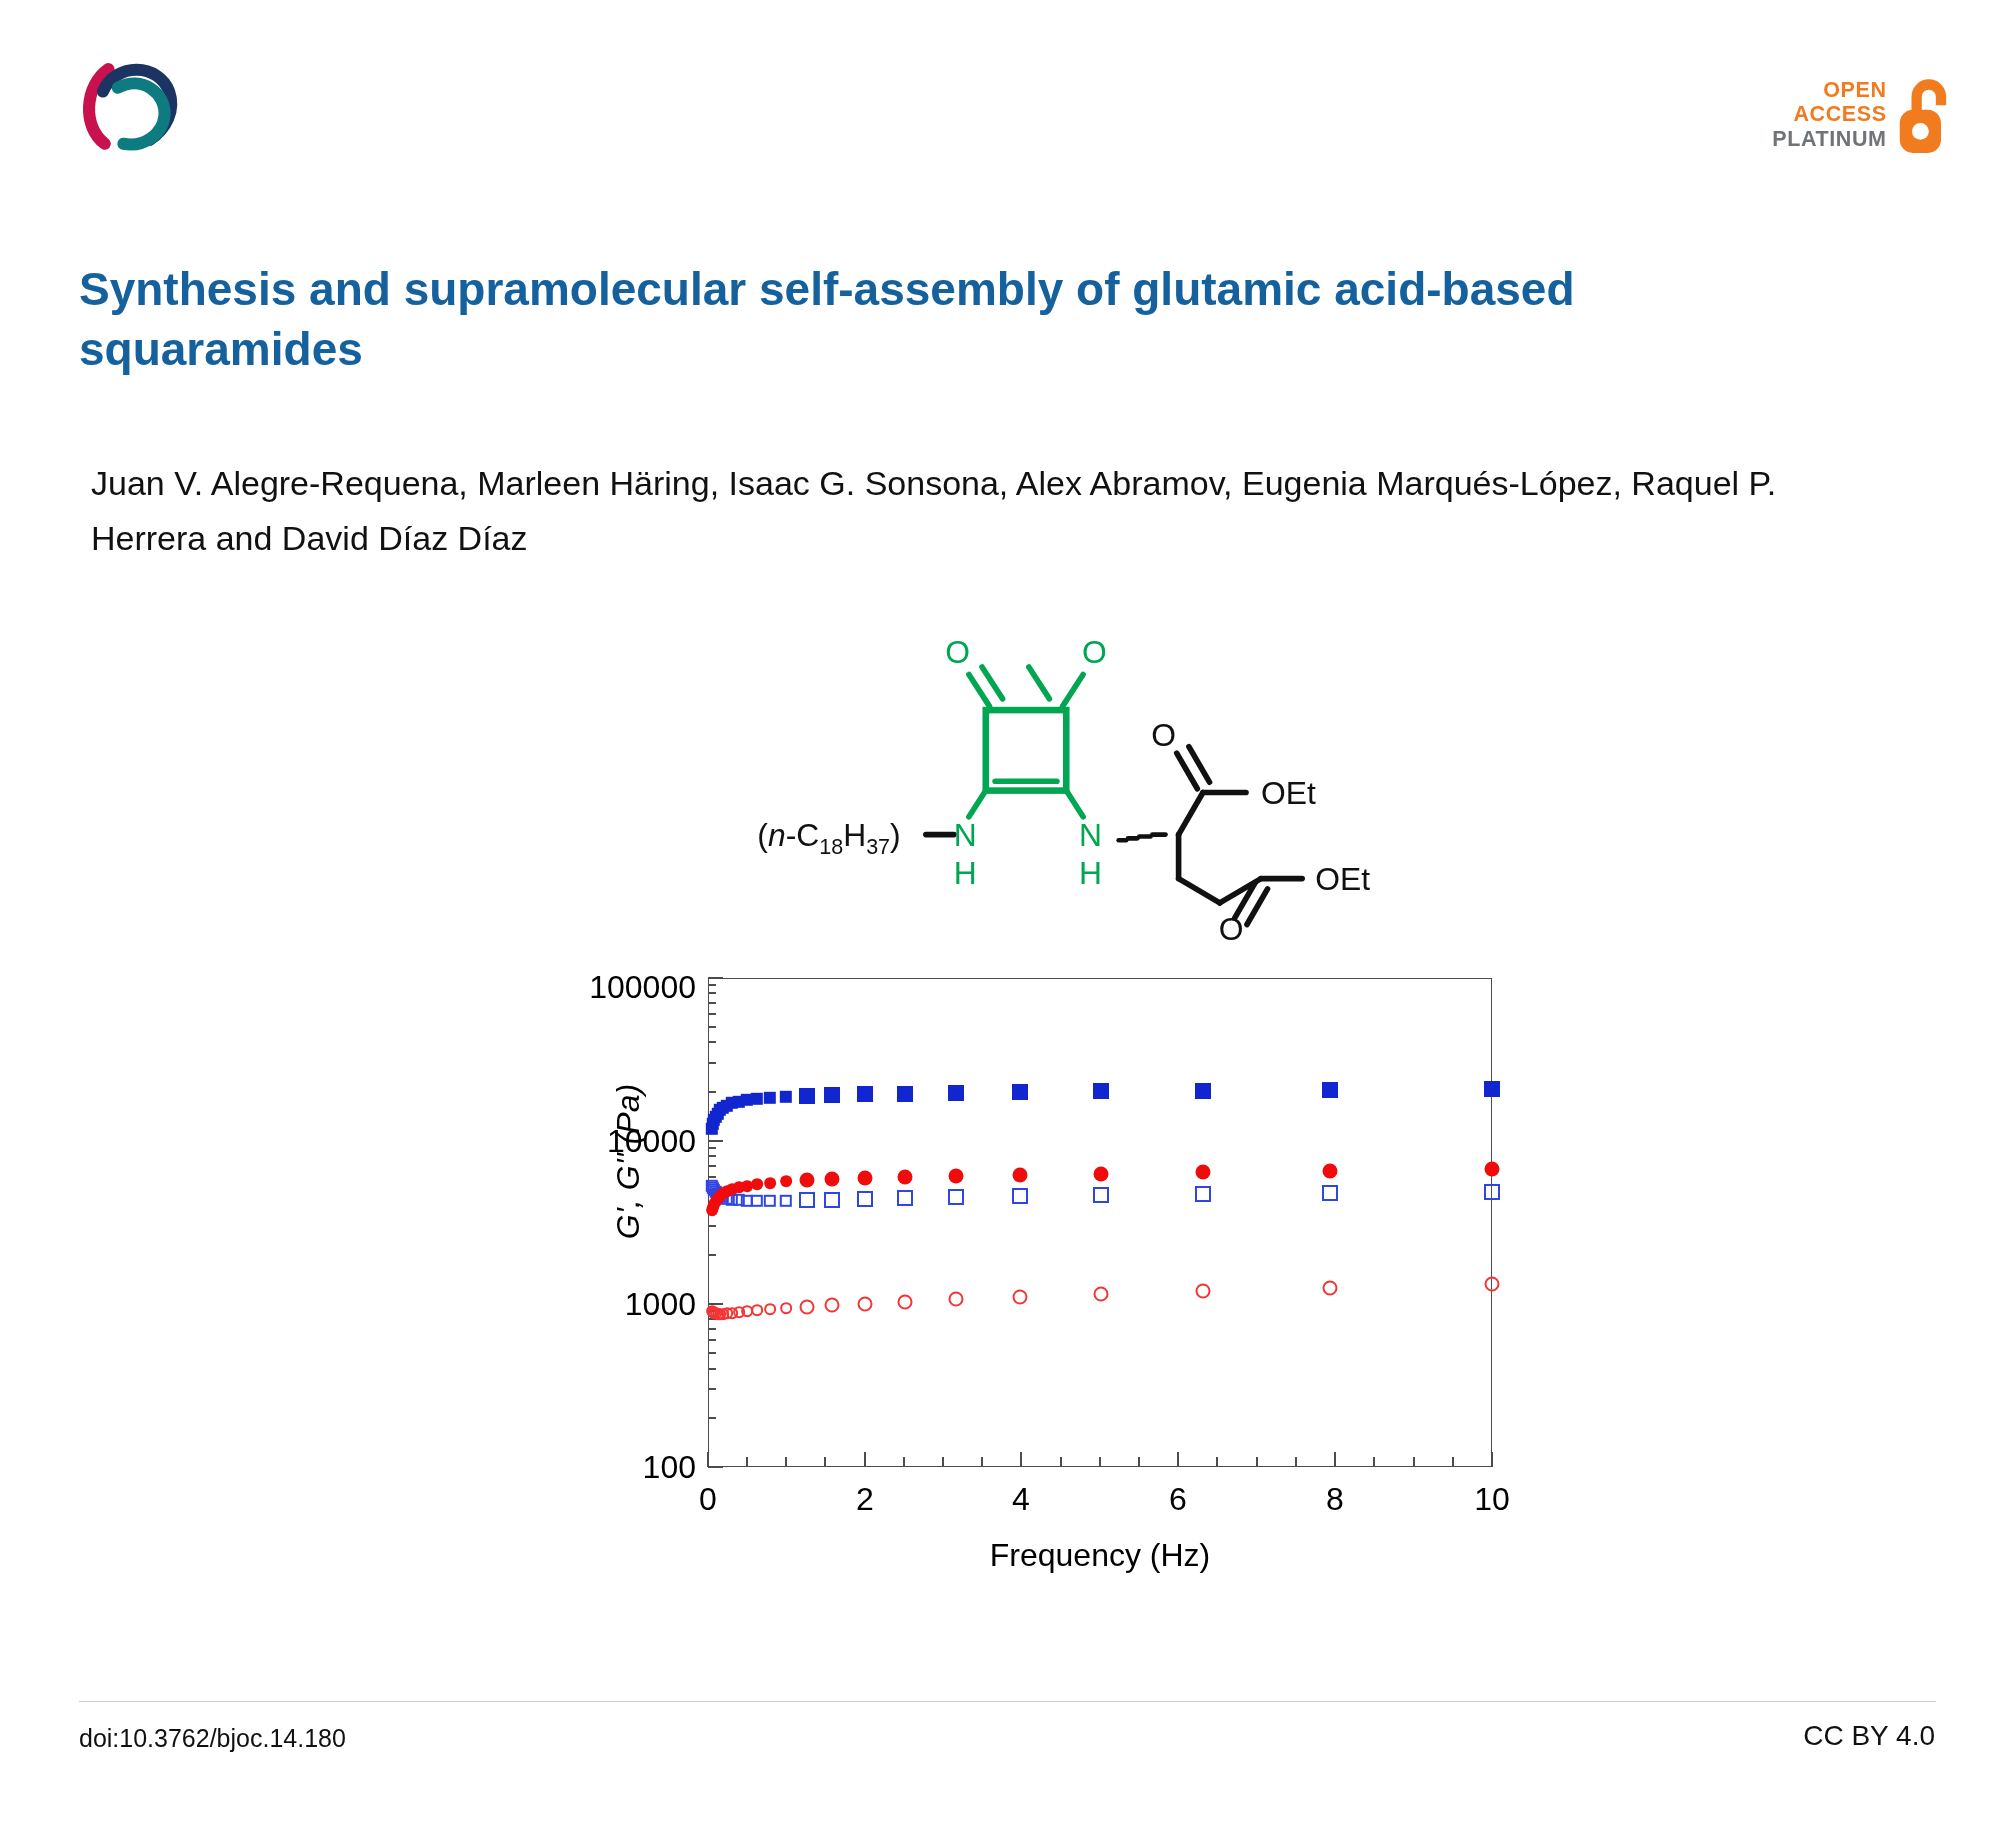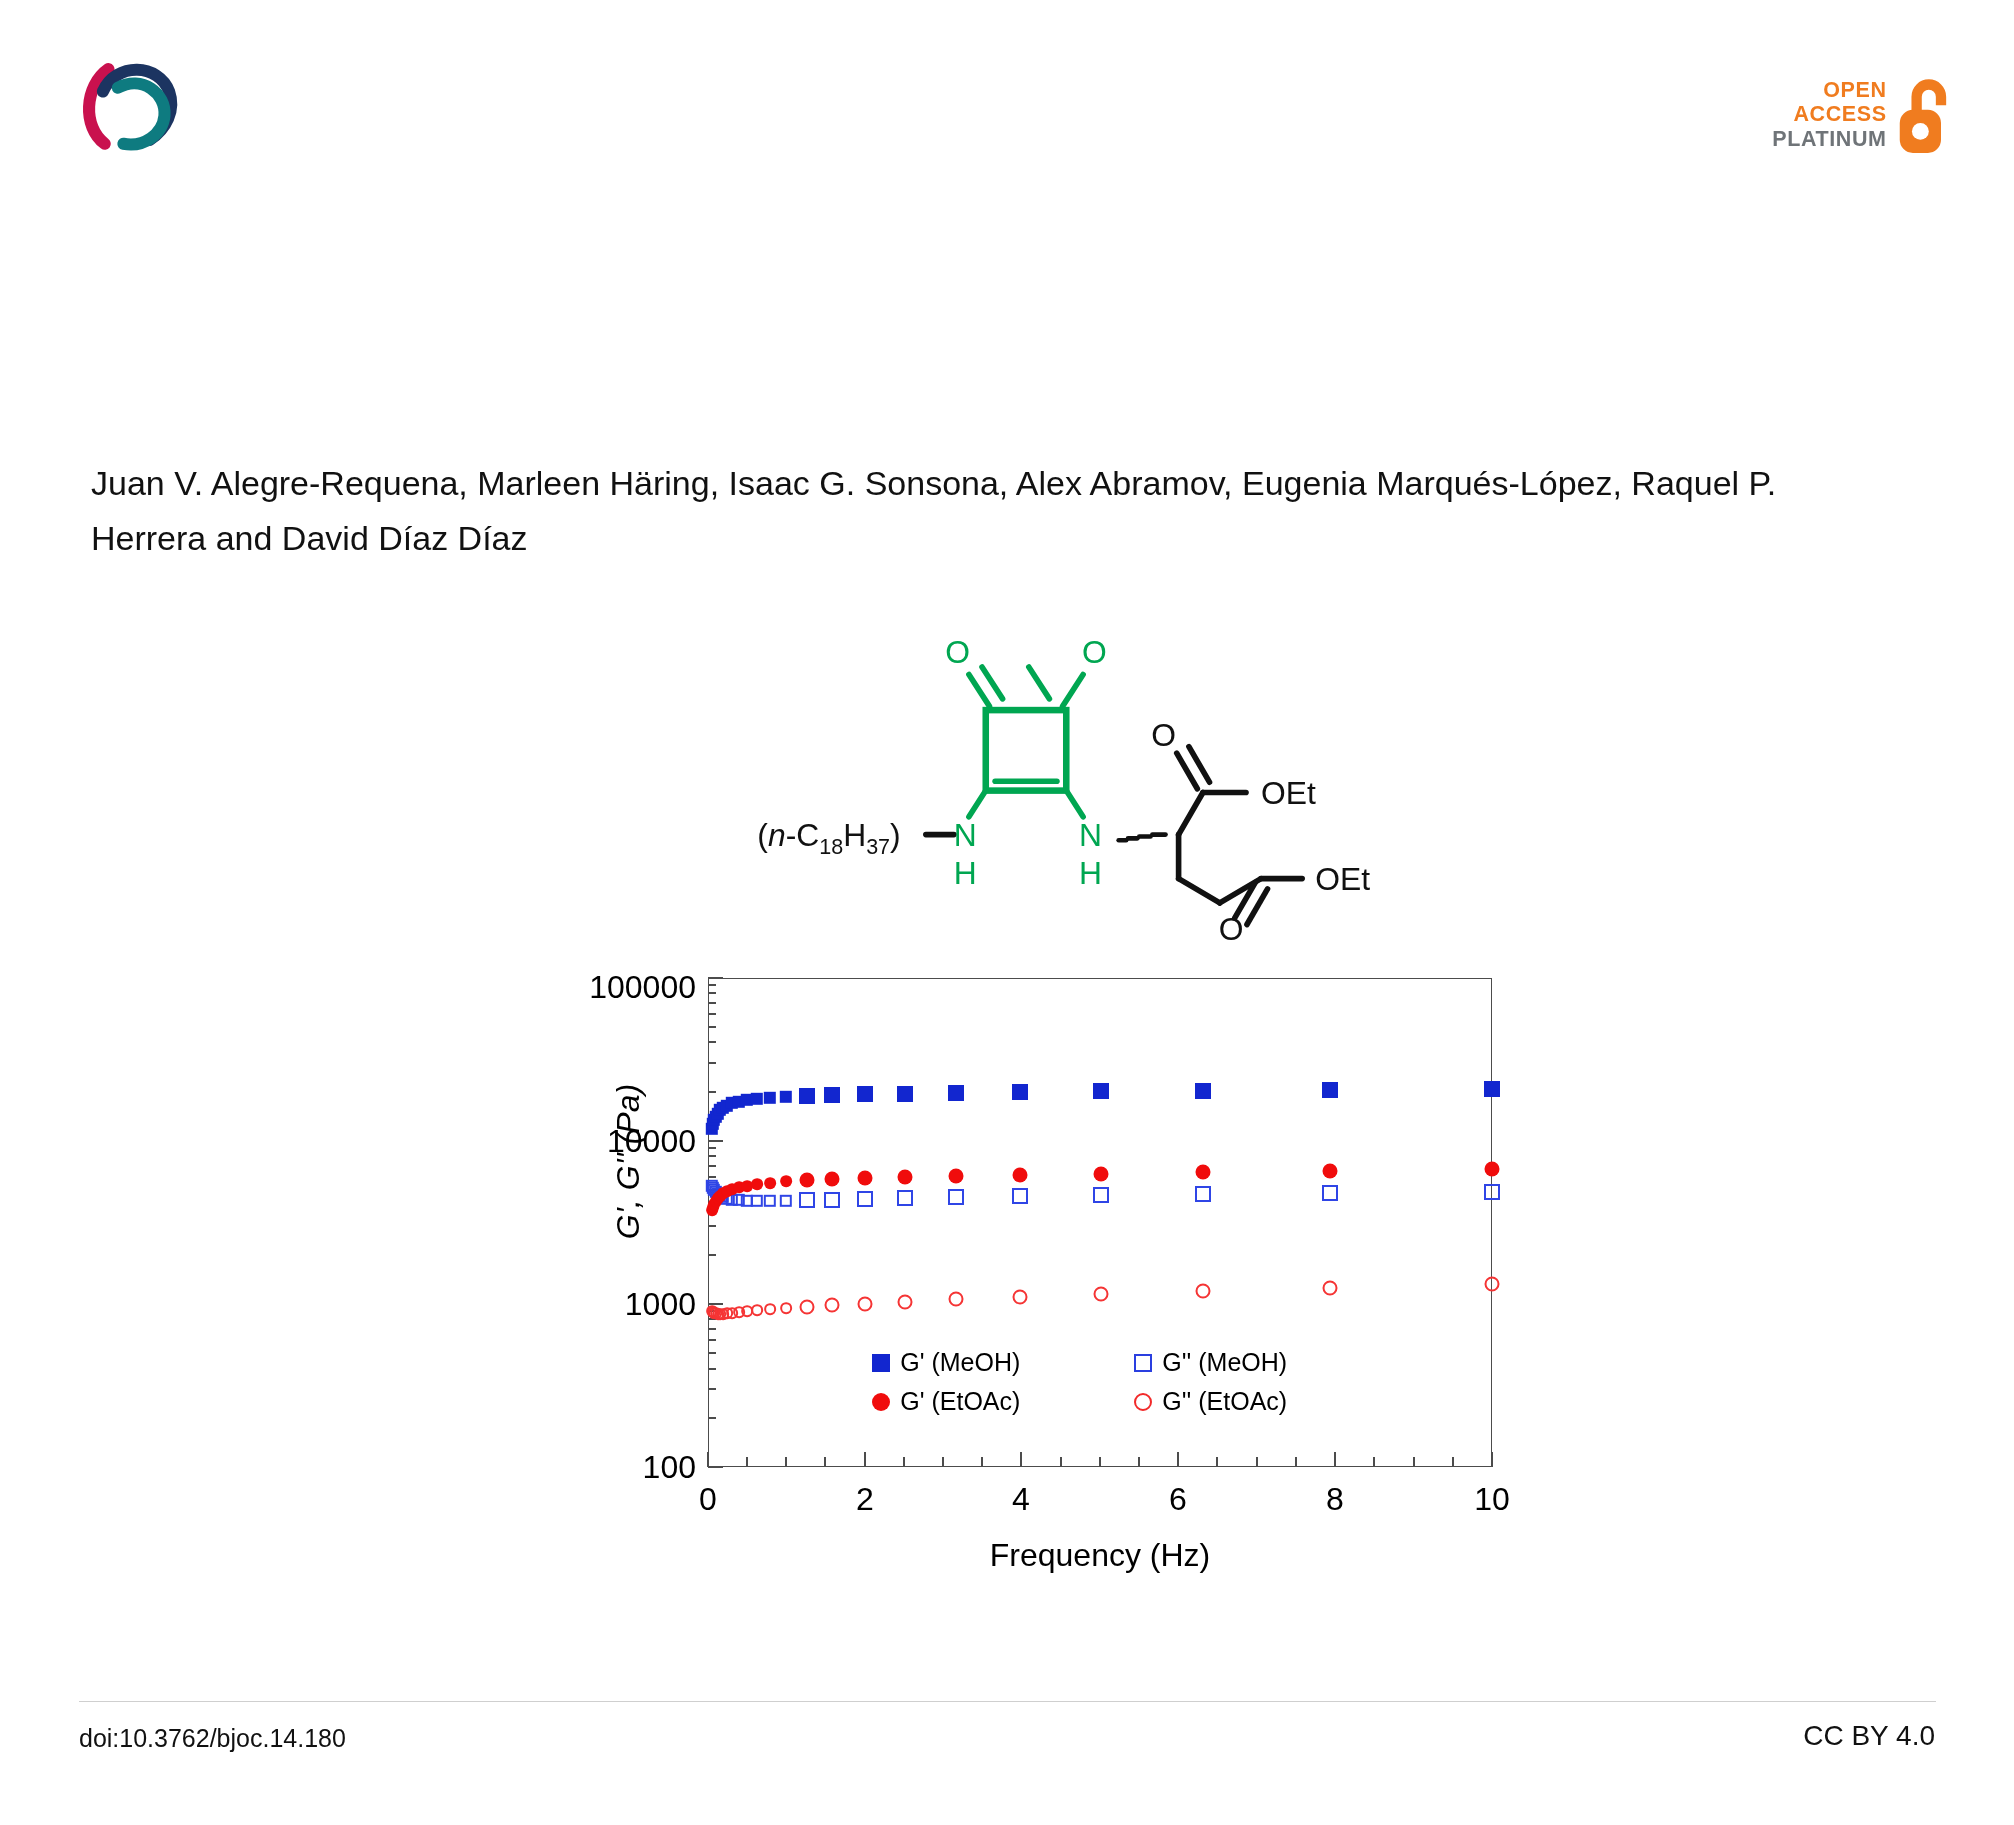--- a/index.html
+++ b/index.html
@@ -93,20 +93,21 @@
       <div class="oa-lock">
         <svg width="60" height="81" viewBox="0 0 64 86">
           <path d="M22 40 L22 24 A13 13 0 0 1 48 24 L48 33" fill="none" stroke="#f07c1f" stroke-width="11"></path>
           <rect x="4" y="38" width="44" height="46" rx="14" fill="#f07c1f"></rect>
           <circle cx="26" cy="61" r="9" fill="#ffffff"></circle>
         </svg>
       </div>
     </div>
   </div>
 
+  <div class="title">Synthesis and supramolecular self-assembly of glutamic acid-based squaramides</div>
   <div class="authors">Juan V. Alegre-Requena, Marleen Häring, Isaac G. Sonsona, Alex Abramov, Eugenia Marqués-López, Raquel P. Herrera and David Díaz Díaz</div>
 
   <div class="figure">
 
     <div class="scheme">
       <svg width="675" height="337" viewBox="0 0 720 360">
         <g stroke-linecap="round">
 
           <rect x="262" y="108" width="86" height="86" fill="none" stroke="#00a651" stroke-width="7"></rect>
           <line x1="272" y1="184" x2="338" y2="184" stroke="#00a651" stroke-width="6"></line>
@@ -231,42 +232,20 @@
           <div class="xtick-lab" style="left: 183px;">0</div>
           <div class="xtick-lab" style="left: 340px;">2</div>
           <div class="xtick-lab" style="left: 496px;">4</div>
           <div class="xtick-lab" style="left: 653px;">6</div>
           <div class="xtick-lab" style="left: 810px;">8</div>
           <div class="xtick-lab" style="left: 967px;">10</div>
         </div>
 
       <div class="xlab">Frequency (Hz)</div>
 
-      <div class="legend">
-        <div class="legend-row">
-          <div class="legend-cell">
-            <i class="mk sq-f"></i>
-            <span class="lbl">G' (MeOH)</span>
-          </div>
-          <div class="legend-cell">
-            <i class="mk sq-o"></i>
-            <span class="lbl">G'' (MeOH)</span>
-          </div>
-        </div>
-        <div class="legend-row">
-          <div class="legend-cell">
-            <i class="mk ci-f"></i>
-            <span class="lbl">G' (EtOAc)</span>
-          </div>
-          <div class="legend-cell">
-            <i class="mk ci-o"></i>
-            <span class="lbl">G'' (EtOAc)</span>
-          </div>
-        </div>
-      </div>
     <div class="pt sqf" style="left: 187px; top: 173px; width: 12.4px; height: 12.4px; position: absolute;"></div>
         <div class="pt sqf" style="left: 188px; top: 168px; width: 12.4px; height: 12.4px; position: absolute;"></div>
         <div class="pt sqf" style="left: 189px; top: 164px; width: 12.4px; height: 12.4px; position: absolute;"></div>
         <div class="pt sqf" style="left: 191px; top: 161px; width: 12.4px; height: 12.4px; position: absolute;"></div>
         <div class="pt sqf" style="left: 193px; top: 158px; width: 12.4px; height: 12.4px; position: absolute;"></div>
         <div class="pt sqf" style="left: 195px; top: 154px; width: 12.4px; height: 12.4px; position: absolute;"></div>
         <div class="pt sqf" style="left: 198px; top: 152px; width: 12.4px; height: 12.4px; position: absolute;"></div>
         <div class="pt sqf" style="left: 202px; top: 150px; width: 12.4px; height: 12.4px; position: absolute;"></div>
         <div class="pt sqf" style="left: 207px; top: 147px; width: 12.4px; height: 12.4px; position: absolute;"></div>
         <div class="pt sqf" style="left: 214px; top: 146px; width: 12.4px; height: 12.4px; position: absolute;"></div>

